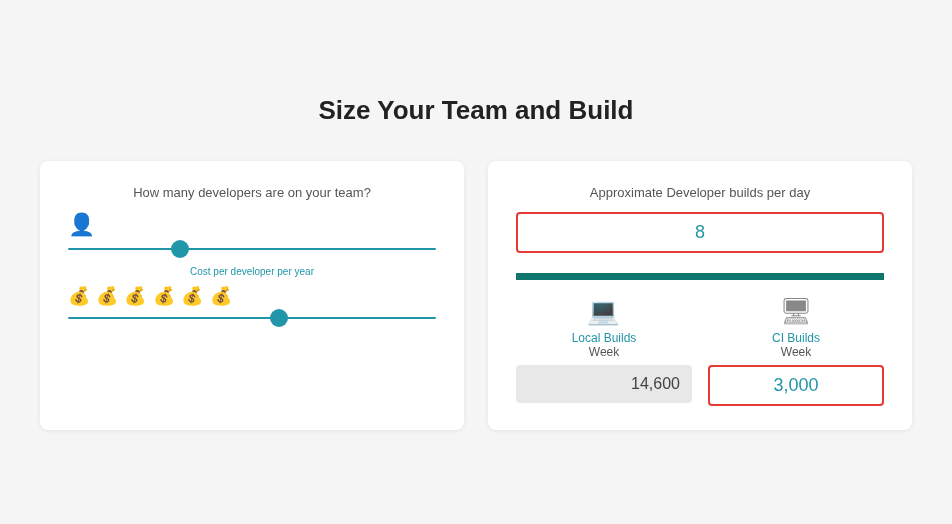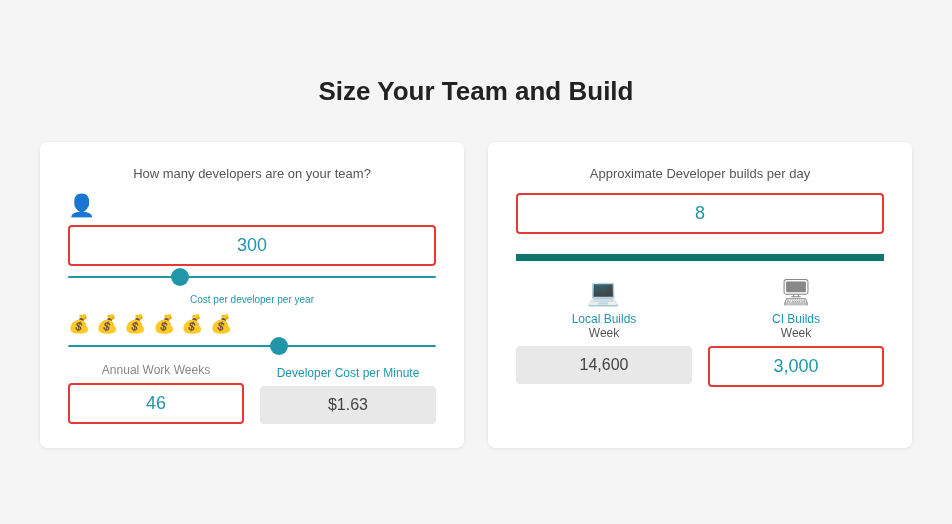--- a/index.html
+++ b/index.html
@@ -148,37 +148,36 @@
       font-size: 12px;
       color: #555;
       margin-bottom: 6px;
     }
     .build-value {
       background: #e8e8e8;
       border-radius: 4px;
       padding: 10px 12px;
       font-size: 16px;
       color: #444;
-      text-align: center;
+      text-align: right;
       width: 100%;
     }
   </style>
 </head>
 <body>
 
 <div class="container">
   <div class="page-title">Size Your Team and Build</div>
   <div class="panels">
 
     <div class="panel">
       <div class="panel-label">How many developers are on your team?</div>
       <div class="person-icon">👤</div>
 
       
-      <input class="input-box-red" type="text" value="300" style="">
 
       
       <div class="slider-container">
         <div class="slider-track">
           <div class="slider-thumb" style="left: 28%;"></div>
         </div>
       </div>
 
       
       <div class="section-label">Cost per developer per year</div>
@@ -196,30 +195,20 @@
       
 
       
       <div class="slider-container">
         <div class="slider-track">
           <div class="slider-thumb" style="left: 55%;"></div>
         </div>
       </div>
 
       
-      <div class="bottom-row">
-        <div class="bottom-item">
-          <div class="bottom-item-label">Annual Work Weeks</div>
-          <input class="input-box-red" type="text" value="46" style="">
-        </div>
-        <div class="bottom-item">
-          <div class="bottom-item-label" style="color: #2196a8;">Developer Cost per Minute</div>
-          <div class="static-value">$1.63</div>
-        </div>
-      </div>
     </div>
 
     <div class="panel">
 
       <div class="right-top">
         <div class="panel-label">Approximate Developer builds per day</div>
         <input class="input-box-red" type="text" value="8" style="">
       </div>
 
       <div class="builds-row">

